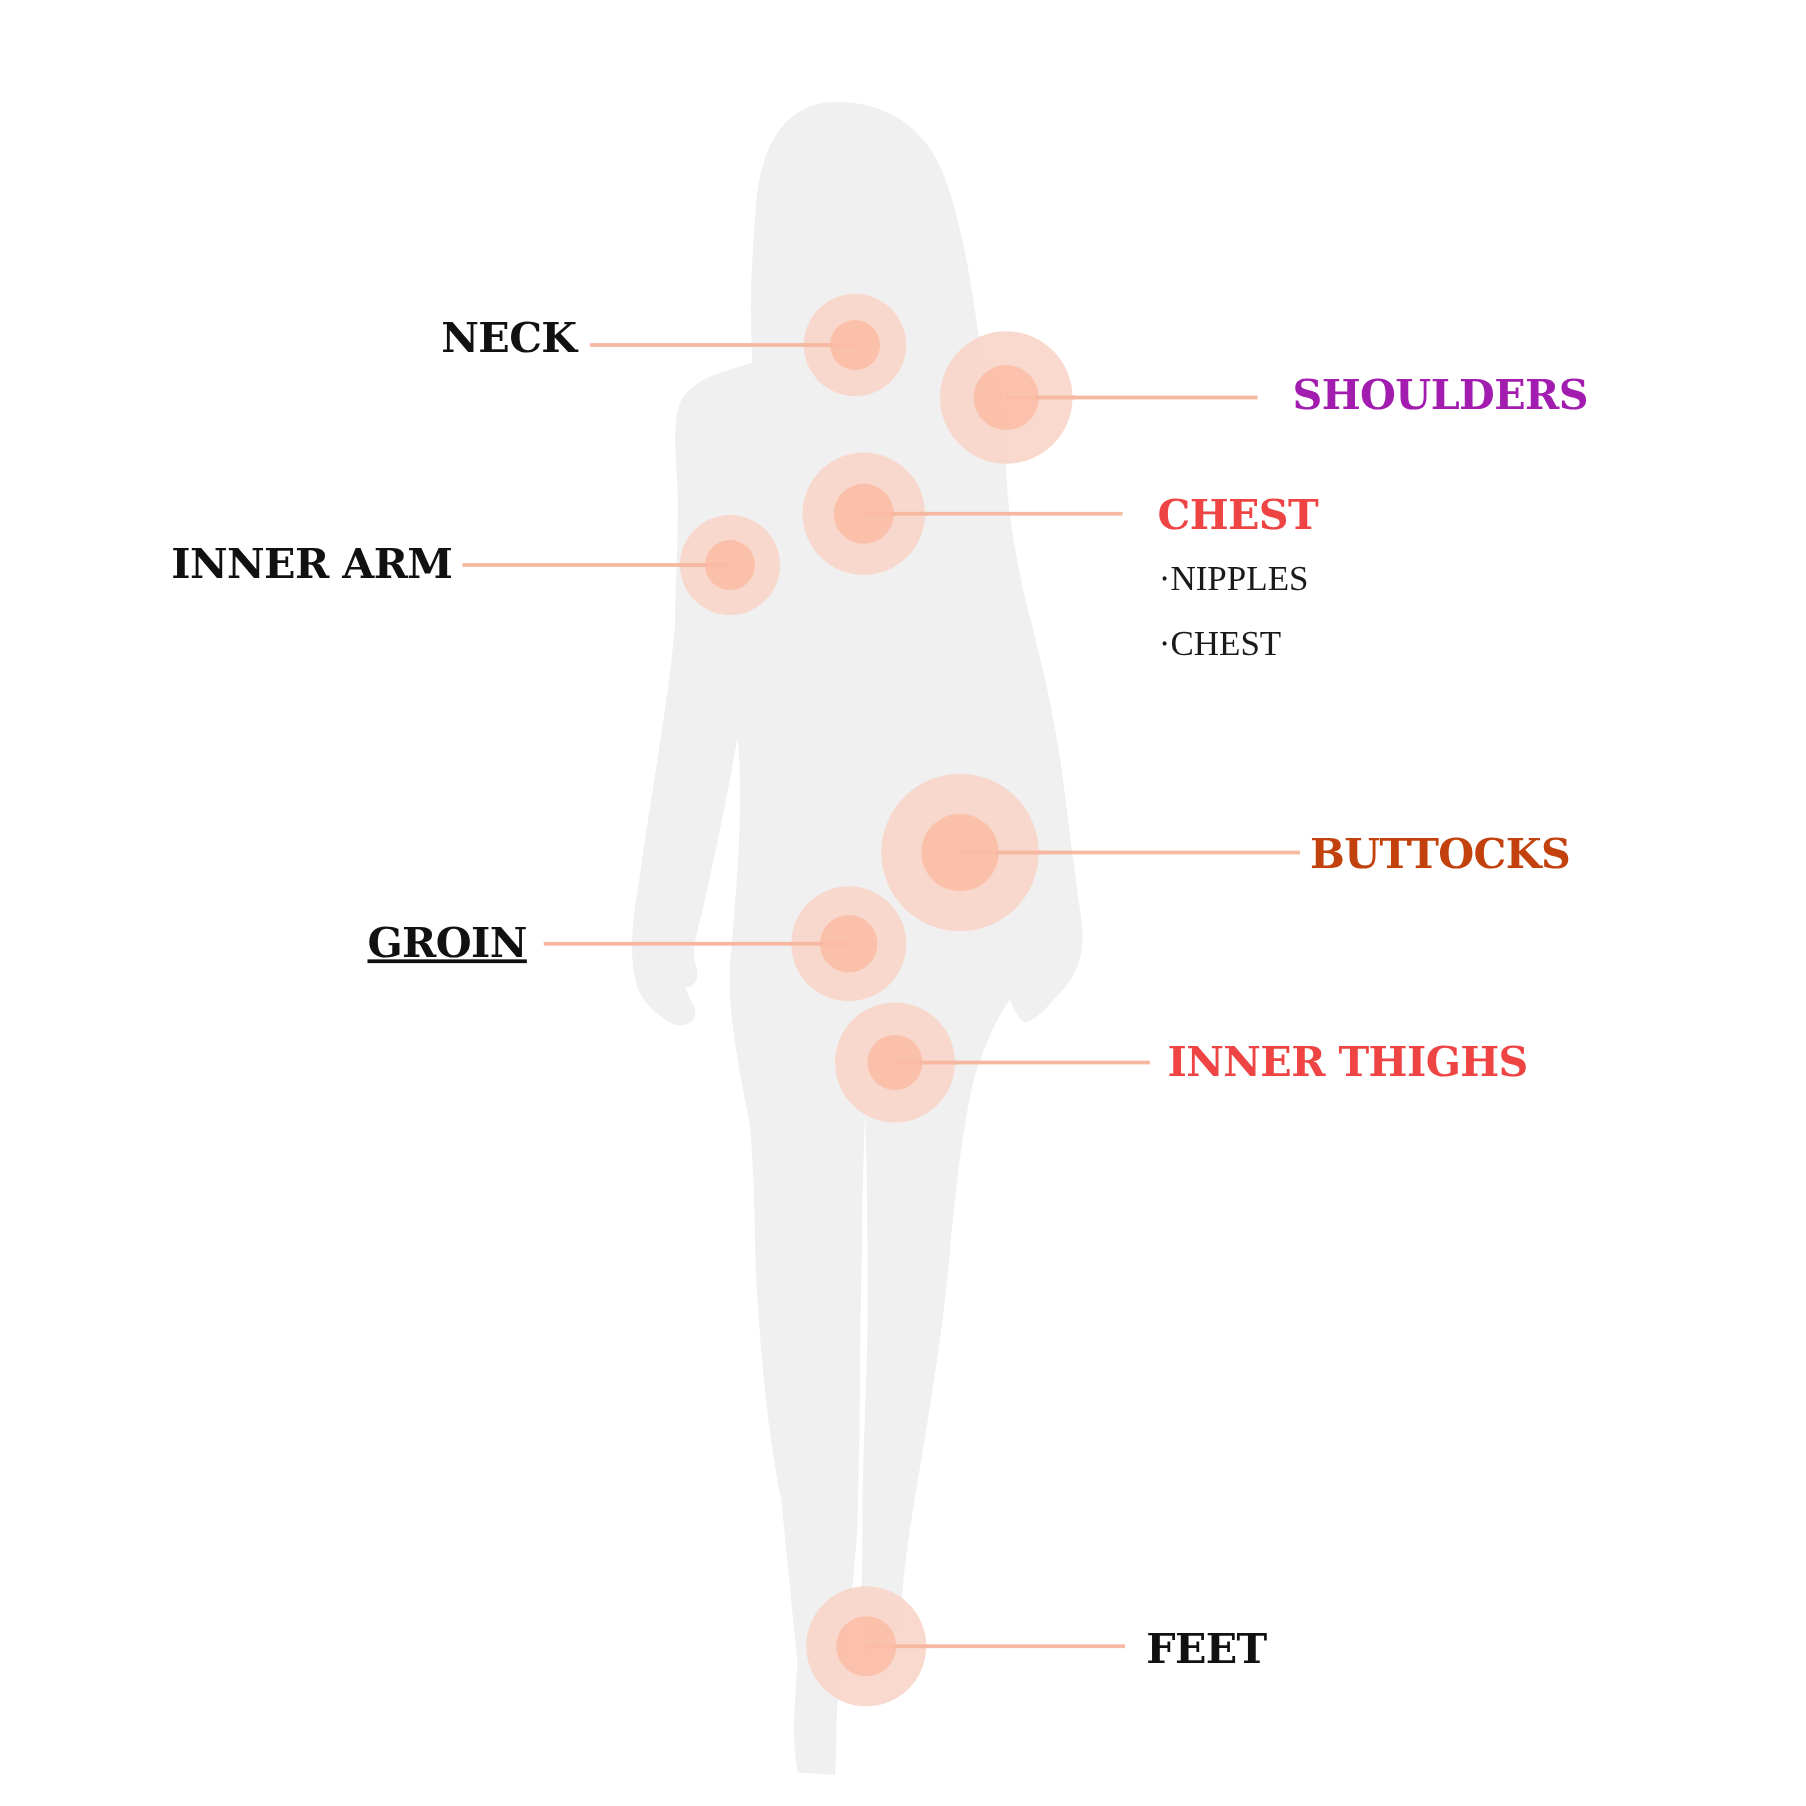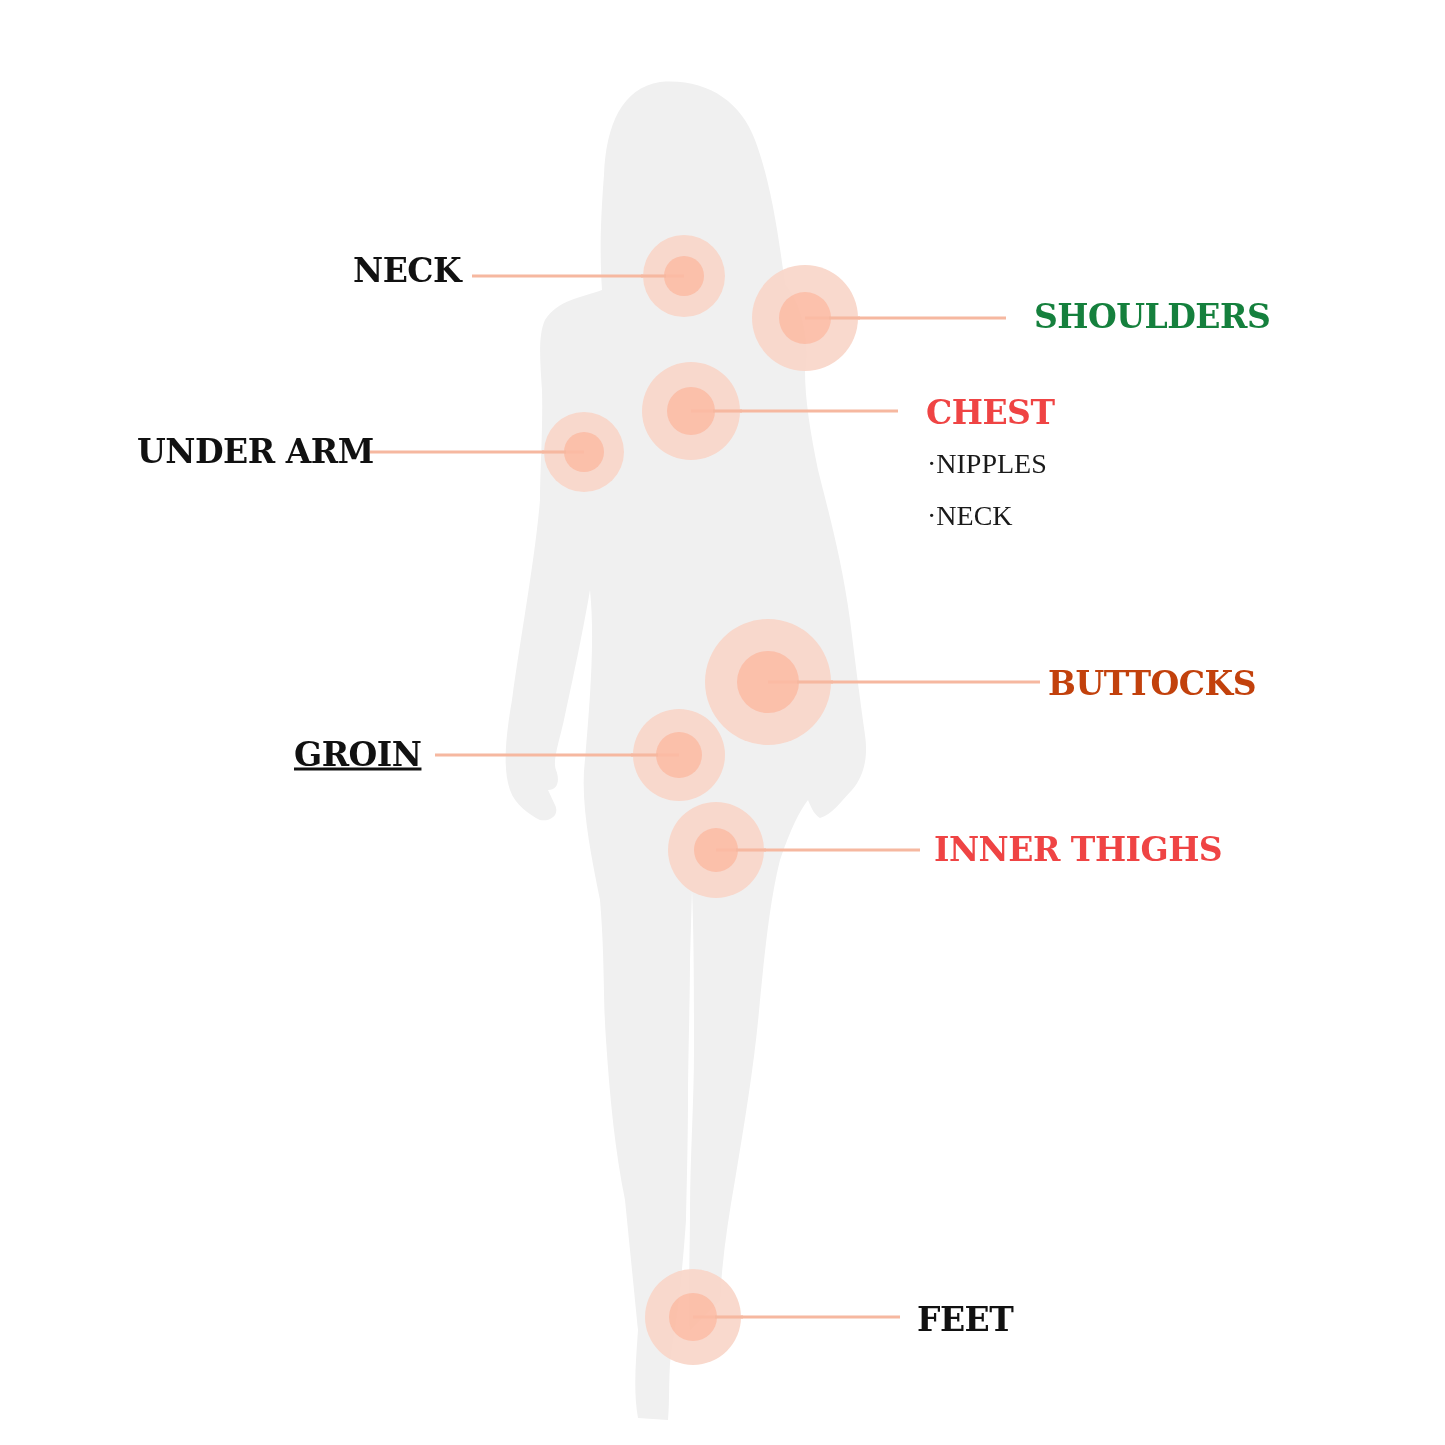--- a/index.html
+++ b/index.html
@@ -88,35 +88,35 @@
       <div class="hotspot" style="left: 684px; top: 276px; width: 82px; height: 82px; background: rgb(249, 214, 201); opacity: 0.92;">
         <div class="core" style="width: 40px; height: 40px; background: rgb(252, 188, 165);"></div>
       </div>
       <div class="leader" style="top: 276px; background: rgb(246, 184, 160); left: 641px; width: 25px;"></div>
       <div class="label" style="left: 353px; top: 270px; color: rgb(17, 17, 17);">NECK</div>
       <div class="leader" style="left: 805px; width: 201px; top: 318px; background: rgb(246, 184, 160);"></div>
       <div class="hotspot" style="left: 805px; top: 318px; width: 106px; height: 106px; background: rgb(249, 214, 201); opacity: 0.92;">
         <div class="core" style="width: 52px; height: 52px; background: rgb(252, 188, 165);"></div>
       </div>
       <div class="leader" style="top: 318px; background: rgb(246, 184, 160); left: 829px; width: 31px;"></div>
-      <div class="label" style="left: 1034px; top: 316px; color: #15803d;">SHOULDERS</div>
+      <div class="label" style="left: 1034px; top: 316px; color: #a21caf;">SHOULDERS</div>
       <div class="leader" style="left: 691px; width: 207px; top: 411px; background: rgb(246, 184, 160);"></div>
       <div class="hotspot" style="left: 691px; top: 411px; width: 98px; height: 98px; background: rgb(249, 214, 201); opacity: 0.92;">
         <div class="core" style="width: 48px; height: 48px; background: rgb(252, 188, 165);"></div>
       </div>
       <div class="leader" style="top: 411px; background: rgb(246, 184, 160); left: 713px; width: 29px;"></div>
       <div class="label" style="left: 926px; top: 412px; color: #ef4444;">CHEST</div>
       <div class="sub" style="left: 927px; top: 464px;">·NIPPLES</div>
-      <div class="sub" style="left: 927px; top: 516px;">·NECK</div>
+      <div class="sub" style="left: 927px; top: 516px;">·CHEST</div>
       <div class="leader" style="left: 370px; width: 214px; top: 452px; background: rgb(246, 184, 160);"></div>
       <div class="hotspot" style="left: 584px; top: 452px; width: 80px; height: 80px; background: rgb(249, 214, 201); opacity: 0.92;">
         <div class="core" style="width: 40px; height: 40px; background: rgb(252, 188, 165);"></div>
       </div>
       <div class="leader" style="top: 452px; background: rgb(246, 184, 160); left: 542px; width: 24px;"></div>
-      <div class="label" style="left: 137px; top: 451px; color: rgb(17, 17, 17);">UNDER ARM</div>
+      <div class="label" style="left: 137px; top: 451px; color: rgb(17, 17, 17);">INNER ARM</div>
       <div class="leader" style="left: 768px; width: 272px; top: 682px; background: rgb(246, 184, 160);"></div>
       <div class="hotspot" style="left: 768px; top: 682px; width: 126px; height: 126px; background: rgb(249, 214, 201); opacity: 0.92;">
         <div class="core" style="width: 62px; height: 62px; background: rgb(252, 188, 165);"></div>
       </div>
       <div class="leader" style="top: 682px; background: rgb(246, 184, 160); left: 797px; width: 36px;"></div>
       <div class="label" style="left: 1048px; top: 683px; color: #c2410c;">BUTTOCKS</div>
       <div class="leader" style="left: 435px; width: 244px; top: 755px; background: rgb(246, 184, 160);"></div>
       <div class="hotspot" style="left: 679px; top: 755px; width: 92px; height: 92px; background: rgb(249, 214, 201); opacity: 0.92;">
         <div class="core" style="width: 46px; height: 46px; background: rgb(252, 188, 165);"></div>
       </div>

